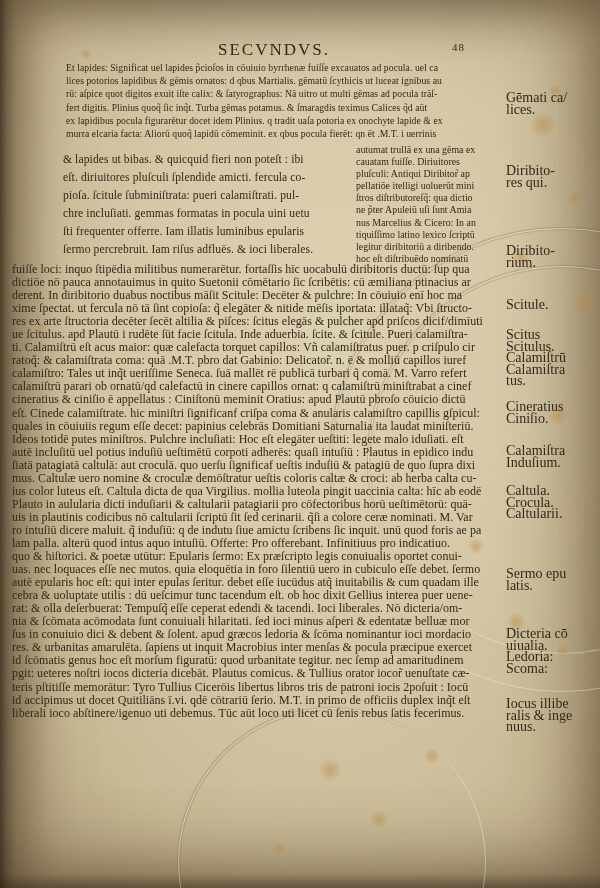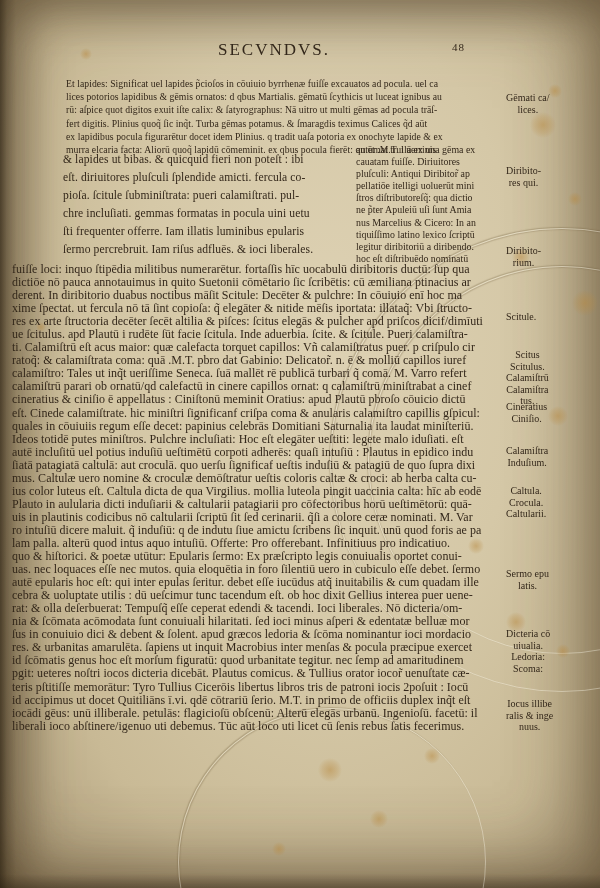--- a/index.html
+++ b/index.html
@@ -24,38 +24,38 @@
     background:linear-gradient(0deg, rgba(35,26,12,.35) 0px, rgba(35,26,12,0) 14px);}
 
   .running-title{position:absolute;top:40px;left:0;width:548px;text-align:center;
     font-size:17px;letter-spacing:2px;white-space:nowrap;}
   .page-number{position:absolute;top:41px;left:452px;font-size:11px;letter-spacing:1px;}
 
   .tl{white-space:nowrap;}
   .block .tl{height:var(--lh);}
 
   .top-block{position:absolute;left:66px;top:61px;--lh:13.2px;
-    font-size:9.7px;line-height:13.2px;letter-spacing:.05px;margin-top:16px;}
+    font-size:9.7px;line-height:13.2px;letter-spacing:.05px;}
 
   .lemma-large{position:absolute;left:63px;top:151px;--lh:18px;
     font-size:11.6px;line-height:18px;letter-spacing:.1px;}
   .lemma-side{position:absolute;left:356px;top:144px;--lh:12.1px;
     font-size:9.9px;line-height:12.1px;width:150px;}
 
   .body-block{position:absolute;left:12px;top:263px;--lh:13.05px;
     font-size:12px;line-height:13.05px;letter-spacing:.02px;}
 
   .margin-notes{position:absolute;left:506px;top:0;width:94px;height:706px;
-    font-size:10px;line-height:11.6px;text-align:center;}
+    font-size:14px;line-height:11.6px;}
   .margin-notes .note{position:absolute;left:0;}
   .margin-notes .note:nth-child(1){top:92px;}
   .margin-notes .note:nth-child(2){top:165px;}
   .margin-notes .note:nth-child(3){top:245px;}
-  .margin-notes .note:nth-child(4){top:311px;}
-  .margin-notes .note:nth-child(5){top:329px;margin-top:20px;}
+  .margin-notes .note:nth-child(4){top:299px;}
+  .margin-notes .note:nth-child(5){top:329px;}
   .margin-notes .note:nth-child(6){top:401px;}
   .margin-notes .note:nth-child(7){top:445px;}
   .margin-notes .note:nth-child(8){top:485px;}
   .margin-notes .note:nth-child(9){top:568px;}
   .margin-notes .note:nth-child(10){top:628px;}
   .margin-notes .note:nth-child(11){top:698px;}
 
   
   .stamp{position:absolute;border-radius:50%;pointer-events:none;
     border:1.5px solid rgba(255,252,240,.38);
@@ -157,21 +157,20 @@
       <div class="tl">autē epularis hoc eſt: qui inter epulas ſeritur. debet eſſe iucūdus atq̃ inuitabilis &amp; cum quadam ille</div>
       <div class="tl">cebra &amp; uoluptate utilis : dū ueſcimur tunc tacendum eſt. ob hoc dixit Gellius interea puer uene-</div>
       <div class="tl">rat: &amp; olla deſerbuerat: Tempuſq̃ eſſe ceperat edendi &amp; tacendi.   Ioci liberales. Nō dicteria/om-</div>
       <div class="tl">nia &amp; ſcōmata acōmodata ſunt conuiuali hilaritati. ſed ioci minus aſperi &amp; edentatæ belluæ mor</div>
       <div class="tl">ſus in conuiuio dici &amp; debent &amp; ſolent. apud græcos ledoria &amp; ſcōma nominantur ioci mordacio</div>
       <div class="tl">res. &amp; urbanitas amarulēta. ſapiens ut inquit Macrobius inter menſas &amp; pocula præcipue exercet</div>
       <div class="tl">id ſcōmatis genus hoc eſt morſum figuratū: quod urbanitate tegitur. nec ſemp ad amaritudinem</div>
       <div class="tl">pgit: ueteres noſtri iocos dicteria dicebāt. Plautus comicus. &amp; Tullius orator iocor̃ uenuſtate cæ-</div>
       <div class="tl">teris pſtitiſſe memorātur: Tyro Tullius Cicerōis libertus libros tris de patroni iocis 2poſuit : Iocū</div>
       <div class="tl">id accipimus ut docet Quitiliāns ī.vi. qdē cōtrariū ſerio. M.T. in primo de officiis duplex inq̃t eſt</div>
-      <div class="tl">iocādi gēus: unū illiberale. petulās: flagicioſū obſcenū: Alterū elegās urbanū. Ingenioſū. facetū: il</div>
       <div class="tl">liberali ioco abſtinere/igenuo uti debemus. Tūc aūt loco uti licet cū ſenis rebus ſatis fecerimus.</div>
     </div>
 
   <div class="margin-notes">
       <div class="note">
         <div class="tl">Gēmati ca/</div>
         <div class="tl">lices.</div>
       </div>
       <div class="note">
         <div class="tl">Diribito-</div>

